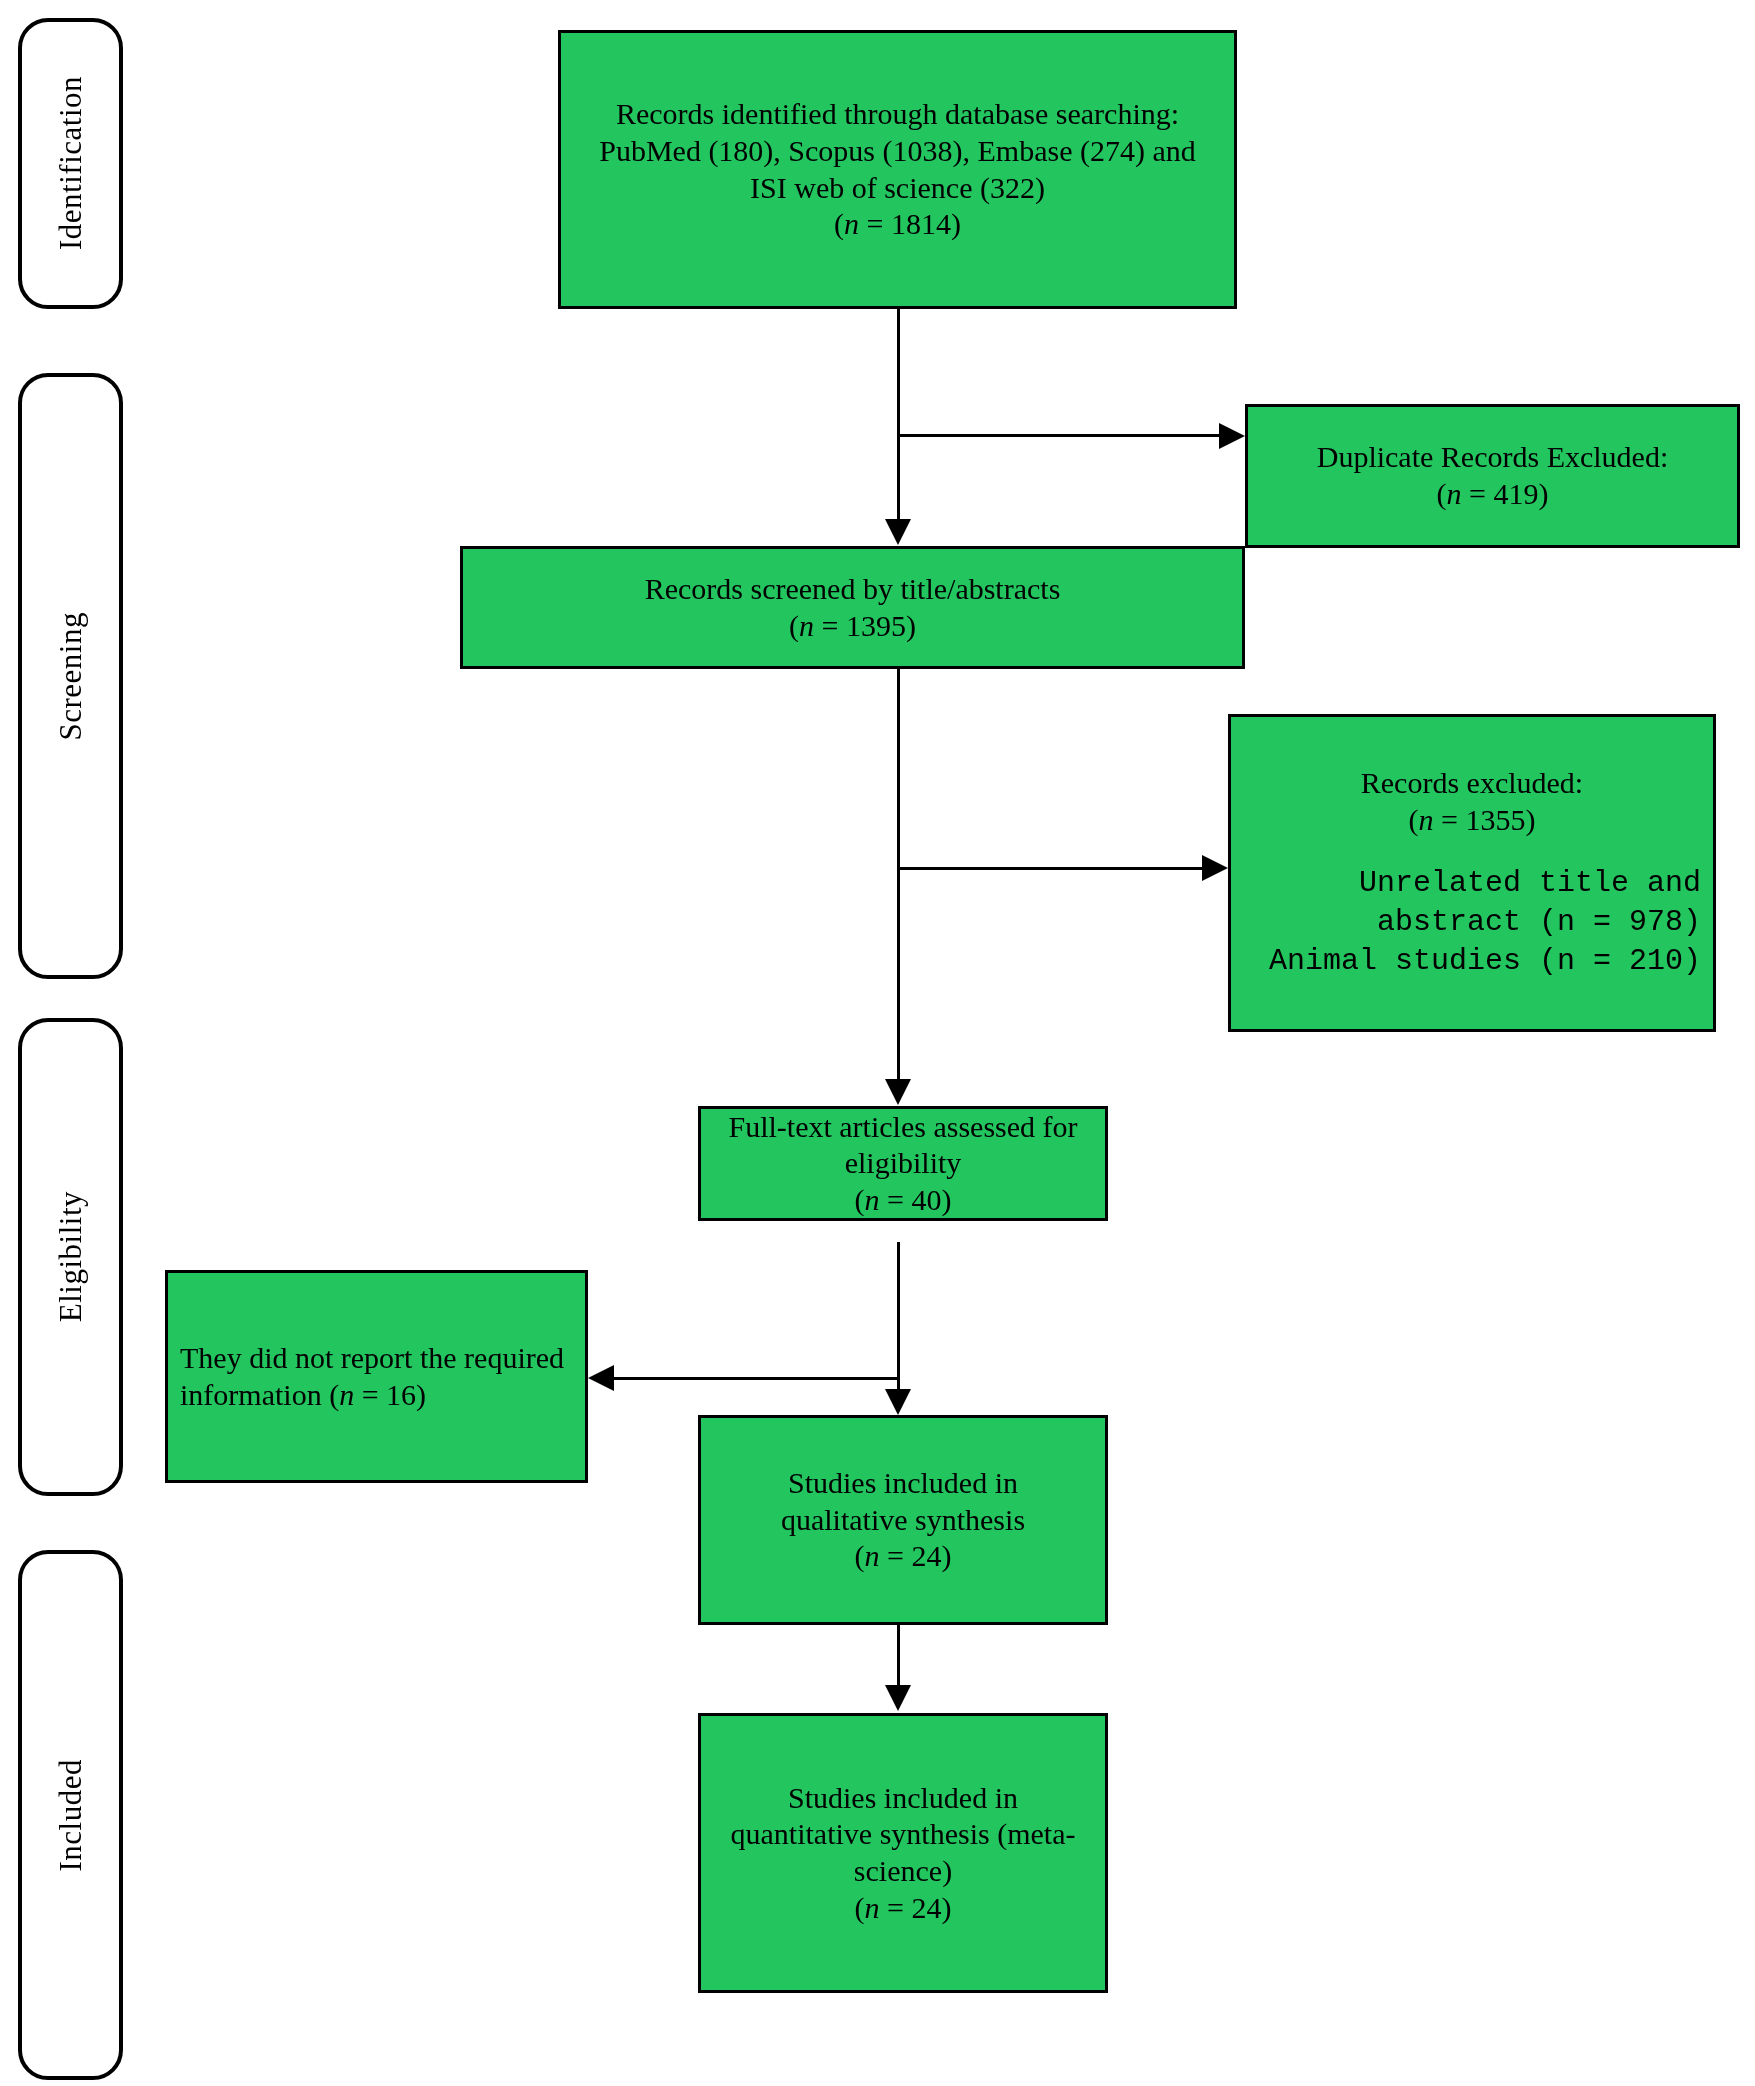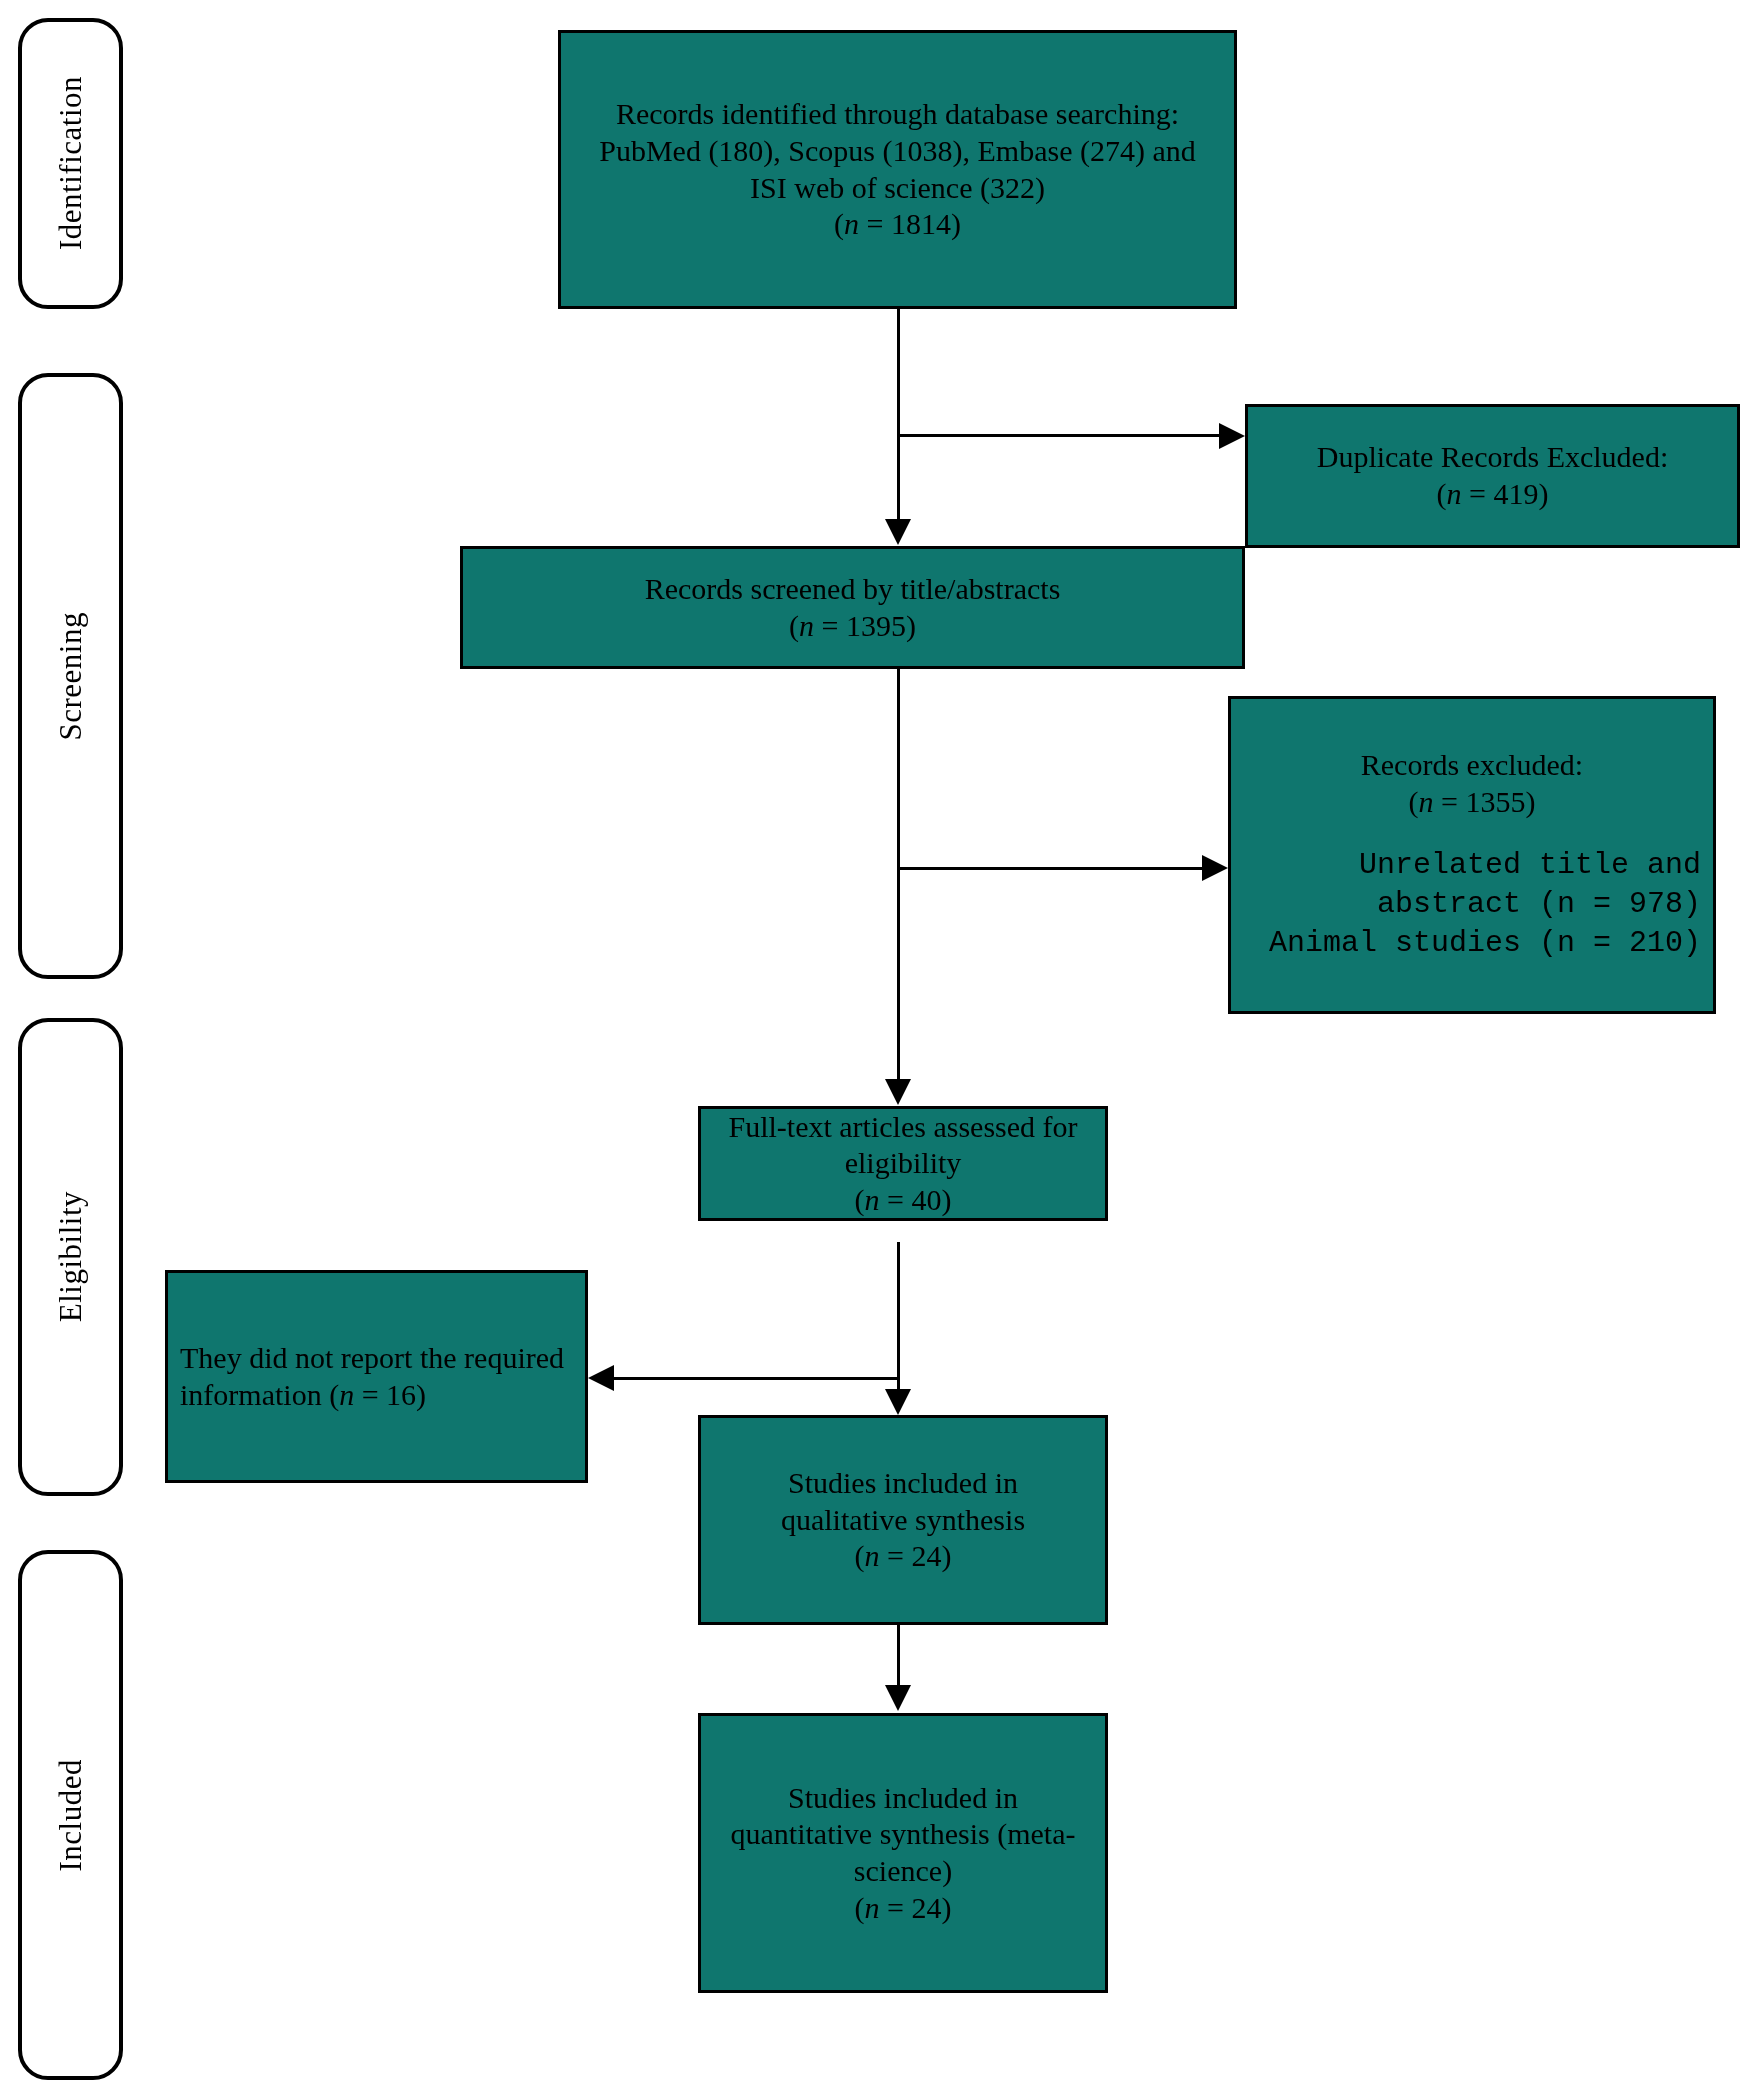--- a/index.html
+++ b/index.html
@@ -35,21 +35,21 @@
     line-height: 1;
     letter-spacing: 0.5px;
     white-space: nowrap;
     font-family: "Liberation Serif", "DejaVu Serif", serif;
   }
 
   
   .fbox {
     position: absolute;
     border: 3.5px solid #000000;
-    background: #0f766e;
+    background: #22c55e;
     box-sizing: border-box;
     display: flex;
     flex-direction: column;
     justify-content: center;
   }
   .fbox .btext {
     font-size: 30px;
     line-height: 1.22;
     text-align: center;
     padding: 0 12px;
@@ -160,21 +160,21 @@
     </div>
   </div>
 
   <div class="fbox" style="left:460px; top:546px; width:785px; height:123px;">
     <div class="btext">
       <div>Records screened by title/abstracts</div>
       <div><span>(</span><span class="ital">n</span><span> = 1395)</span></div>
     </div>
   </div>
 
-  <div class="fbox" style="left:1228px; top:696px; width:488px; height:318px;">
+  <div class="fbox" style="left:1228px; top:714px; width:488px; height:318px;">
     <div class="btext">
       <div>Records excluded:</div>
       <div><span>(</span><span class="ital">n</span><span> = 1355)</span></div>
       <div class="subblock">
         <div>Unrelated title and abstract (n = 978)</div>
         <div>Animal studies (n = 210)</div>
       </div>
     </div>
   </div>
 

